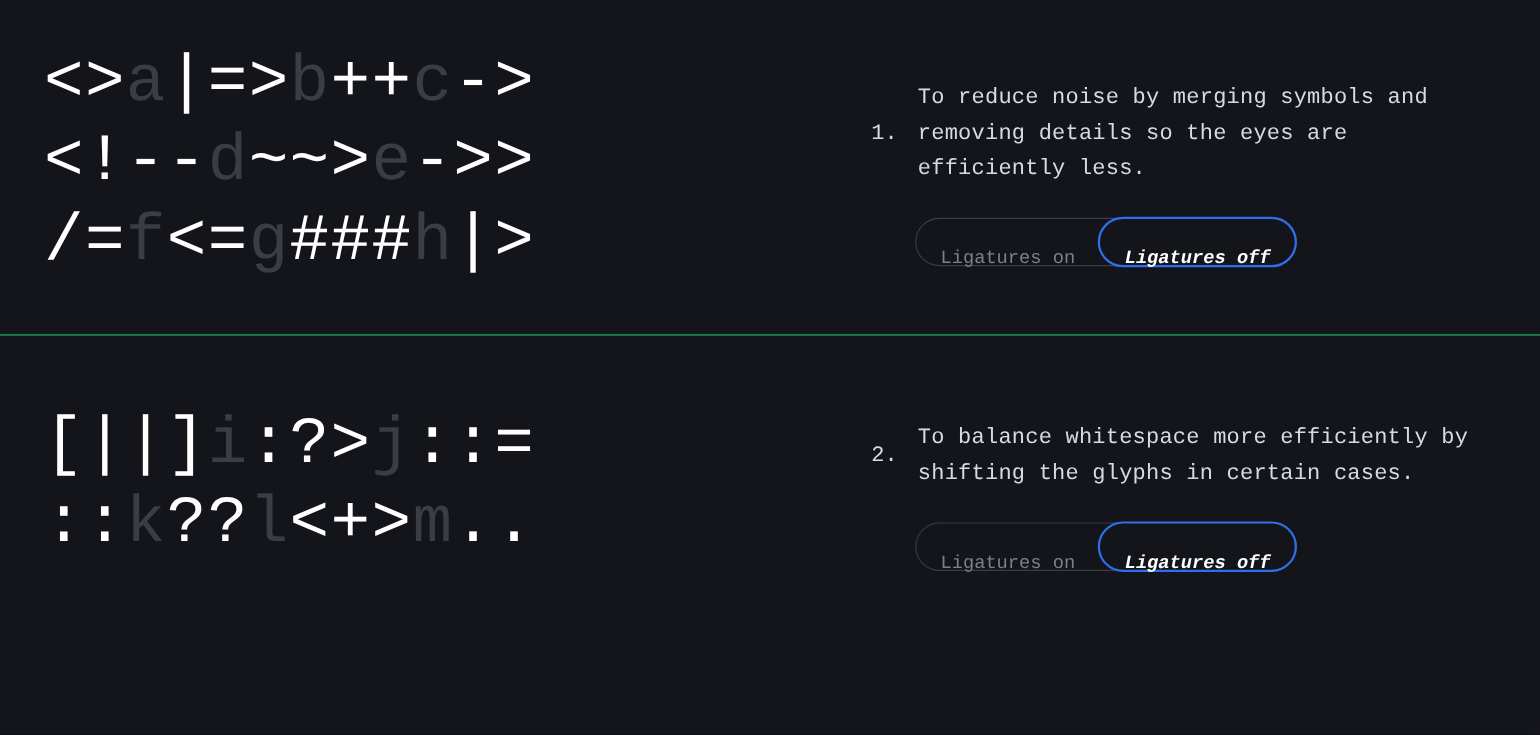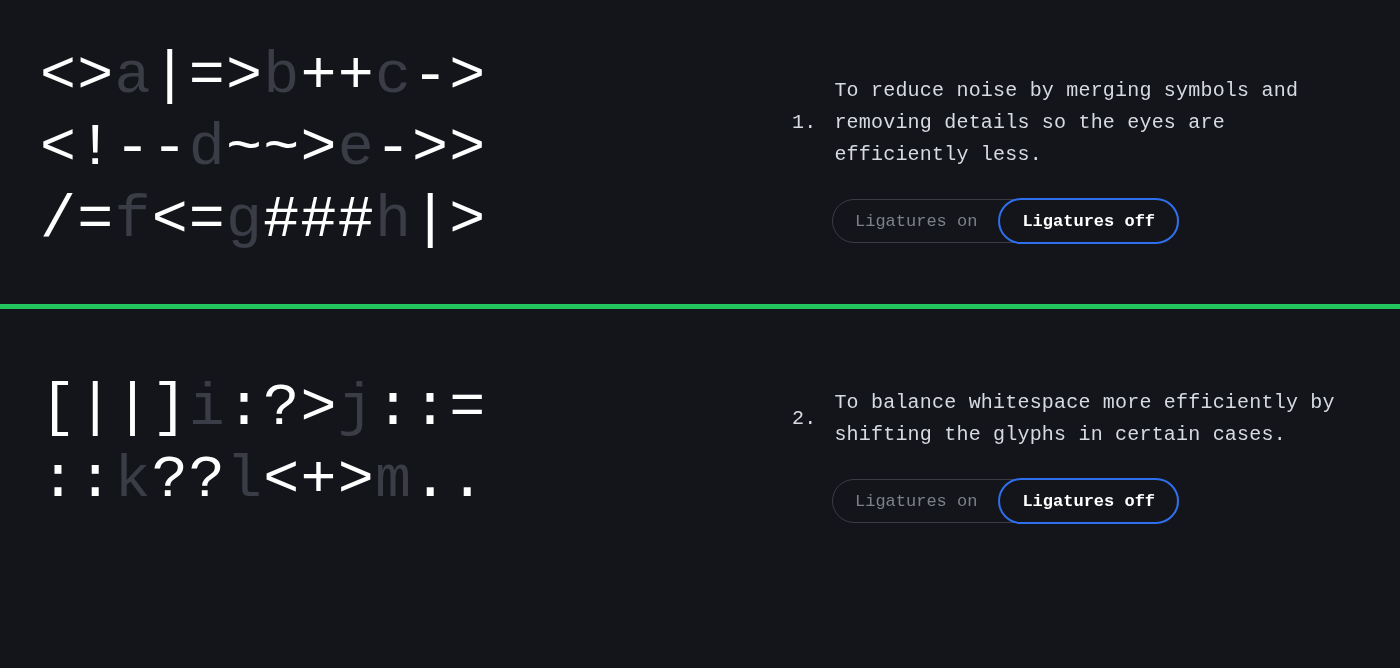--- a/index.html
+++ b/index.html
@@ -9,21 +9,21 @@
     font-family: ui-monospace, "SF Mono", Menlo, Consolas, "Liberation Mono", monospace;
     width: 1400px;
     height: 668px;
     overflow: hidden;
   }
   .section {
     display: flex;
     padding: 40px 48px 48px 40px;
   }
   .section + .section {
-    border-top: 5px solid #22c55e;
+    border-top: 1px solid #22c55e;
     padding-top: 56px;
   }
   .left {
     flex: 1 1 60%;
     padding-right: 40px;
   }
   .specimen {
     font-size: 60px;
     line-height: 1.2;
     letter-spacing: 0.02em;
@@ -55,34 +55,35 @@
     overflow: visible;
     align-items: center;
     height: 44px;
   }
   .toggle-btn {
     font: inherit;
     font-size: 17px;
     background: transparent;
     border: none;
     color: #7c8189;
-    padding: 1px 22px;
+    padding: 16px 22px;
     height: 44px;
     cursor: pointer;
     border-radius: 999px;
     line-height: 44px;
   }
   .toggle-btn.active {
     color: #ffffff;
     font-weight: 700;
     border: 2px solid #2f6fed;
     background: #13151a;
     margin: -1px;
     height: 46px;
     line-height: 42px;
+    font-style: italic;
   }
 </style>
 </head>
 <body>
 
 <div class="section">
   <div class="left">
     <div class="specimen"><span class="line"><span class="sym">&lt;&gt;</span><span class="dim">a</span><span class="sym">|=&gt;</span><span class="dim">b</span><span class="sym">++</span><span class="dim">c</span><span class="sym">-&gt;</span></span><span class="line"><span class="sym">&lt;!--</span><span class="dim">d</span><span class="sym">~~&gt;</span><span class="dim">e</span><span class="sym">-&gt;&gt;</span></span><span class="line"><span class="sym">/=</span><span class="dim">f</span><span class="sym">&lt;=</span><span class="dim">g</span><span class="sym">###</span><span class="dim">h</span><span class="sym">|&gt;</span></span></div>
   </div>
   <div class="right">

